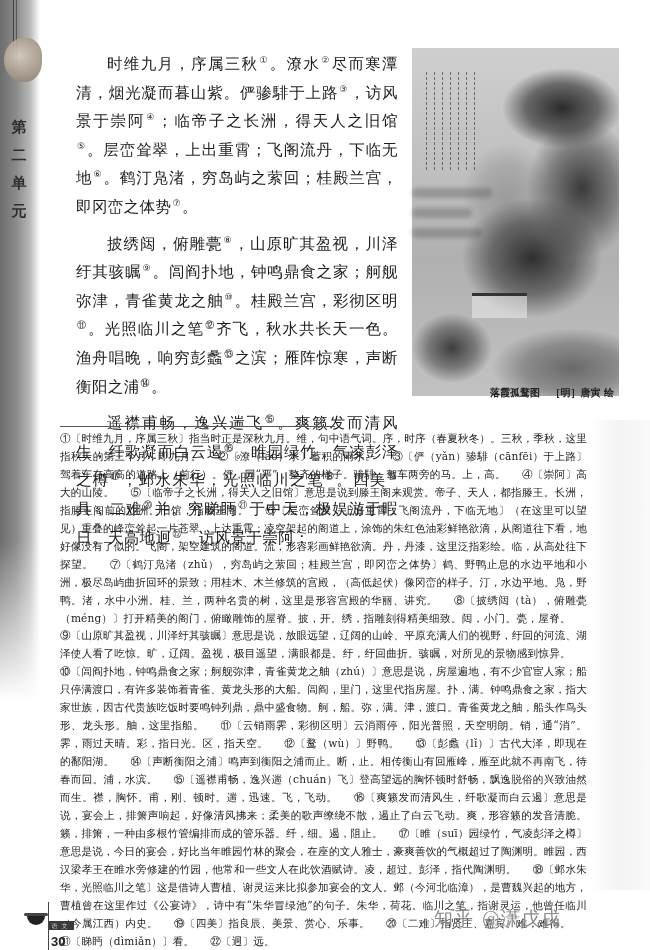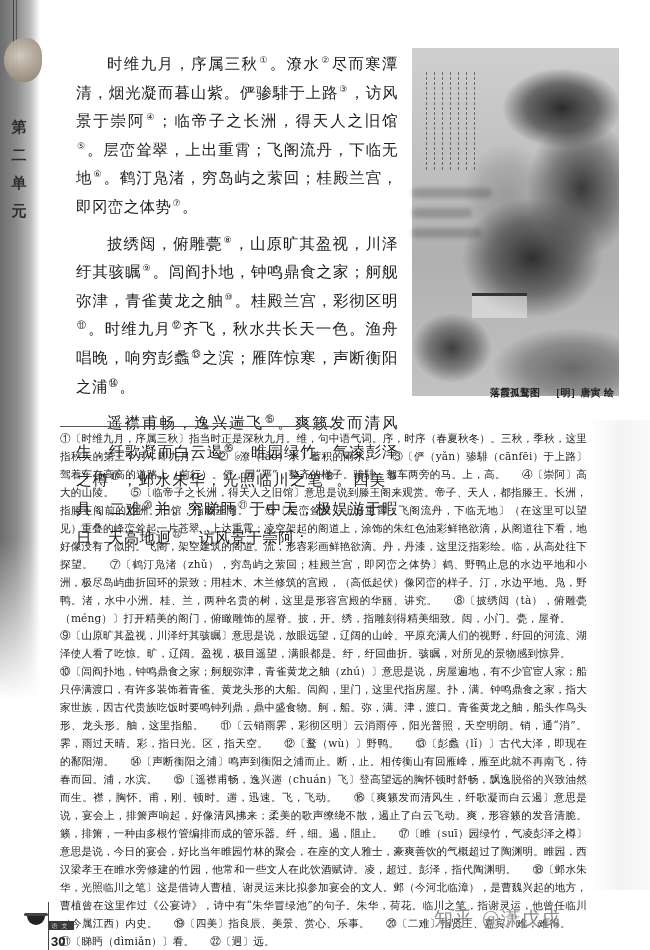--- a/index.html
+++ b/index.html
@@ -111,21 +111,21 @@
 <div class="ornament"></div>
 <div class="unit-label">
   <span>第</span>
   <span>二</span>
   <span>单</span>
   <span>元</span>
 </div>
 
 <div class="main-text" id="main-text">
     <p><span>时维九月，序属三秋</span><sup class="fn">①</sup><span>。潦水</span><sup class="fn">②</sup><span>尽而寒潭清，烟光凝而暮山紫。俨骖騑于上路</span><sup class="fn">③</sup><span>，访风景于崇阿</span><sup class="fn">④</sup><span>；临帝子之长洲，得天人之旧馆</span><sup class="fn">⑤</sup><span>。层峦耸翠，上出重霄；飞阁流丹，下临无地</span><sup class="fn">⑥</sup><span>。鹤汀凫渚，穷岛屿之萦回；桂殿兰宫，即冈峦之体势</span><sup class="fn">⑦</sup><span>。</span></p>
-    <p><span>披绣闼，俯雕甍</span><sup class="fn">⑧</sup><span>，山原旷其盈视，川泽纡其骇瞩</span><sup class="fn">⑨</sup><span>。闾阎扑地，钟鸣鼎食之家；舸舰弥津，青雀黄龙之舳</span><sup class="fn">⑩</sup><span>。桂殿兰宫，彩彻区明</span><sup class="fn">⑪</sup><span>。时维九月</span><sup class="fn">⑫</sup><span>齐飞，秋水共长天一色。渔舟唱晚，响穷彭蠡</span><sup class="fn">⑬</sup><span>之滨；雁阵惊寒，声断衡阳之浦</span><sup class="fn">⑭</sup><span>。</span></p>
+    <p><span>披绣闼，俯雕甍</span><sup class="fn">⑧</sup><span>，山原旷其盈视，川泽纡其骇瞩</span><sup class="fn">⑨</sup><span>。闾阎扑地，钟鸣鼎食之家；舸舰弥津，青雀黄龙之舳</span><sup class="fn">⑩</sup><span>。桂殿兰宫，彩彻区明</span><sup class="fn">⑪</sup><span>。光照临川之笔</span><sup class="fn">⑫</sup><span>齐飞，秋水共长天一色。渔舟唱晚，响穷彭蠡</span><sup class="fn">⑬</sup><span>之滨；雁阵惊寒，声断衡阳之浦</span><sup class="fn">⑭</sup><span>。</span></p>
     <p><span>遥襟甫畅，逸兴遄飞</span><sup class="fn">⑮</sup><span>。爽籁发而清风生，纤歌凝而白云遏</span><sup class="fn">⑯</sup><span>。睢园绿竹，气凌彭泽之樽</span><sup class="fn">⑰</sup><span>；邺水朱华，光照临川之笔</span><sup class="fn">⑱</sup><span>。四美</span><sup class="fn">⑲</sup><span>具，二难</span><sup class="fn">⑳</sup><span>并。穷睇眄</span><sup class="fn">㉑</sup><span>于中天，极娱游于暇日。天高地迥</span><sup class="fn">㉒</sup><span>，访风景于崇阿；</span></p>
   </div>
 
 <div class="painting">
   <div class="inscription"></div>
   <div class="mist" style="top:140px;"></div>
   <div class="mist" style="top:160px;width:60px;"></div>
   <div class="mist" style="top:180px;width:70px;"></div>
   <div class="pavilion"></div>
 </div>

